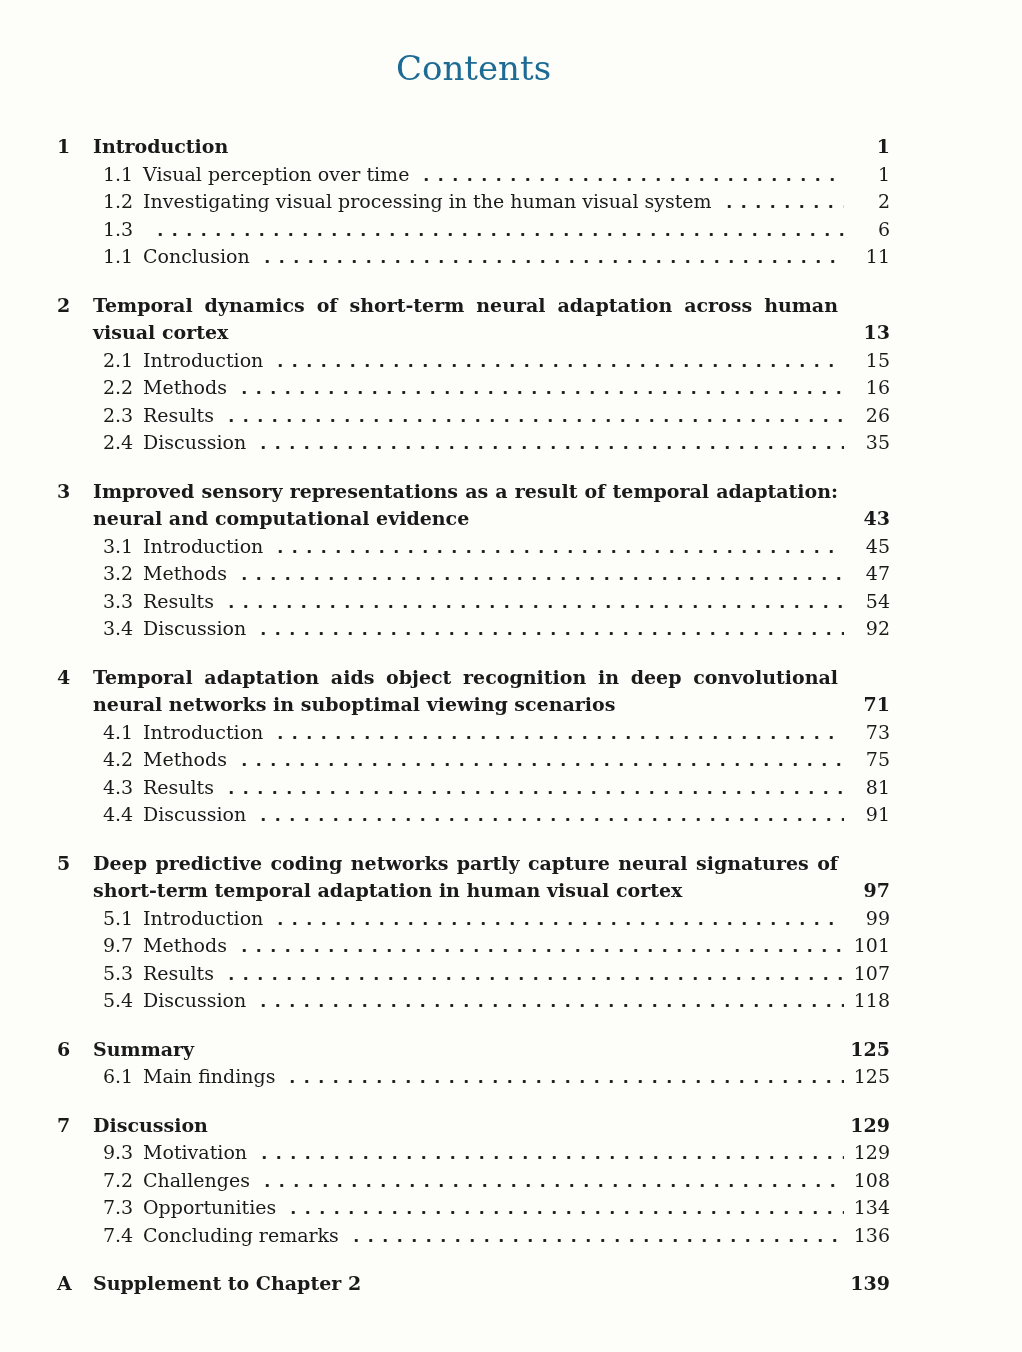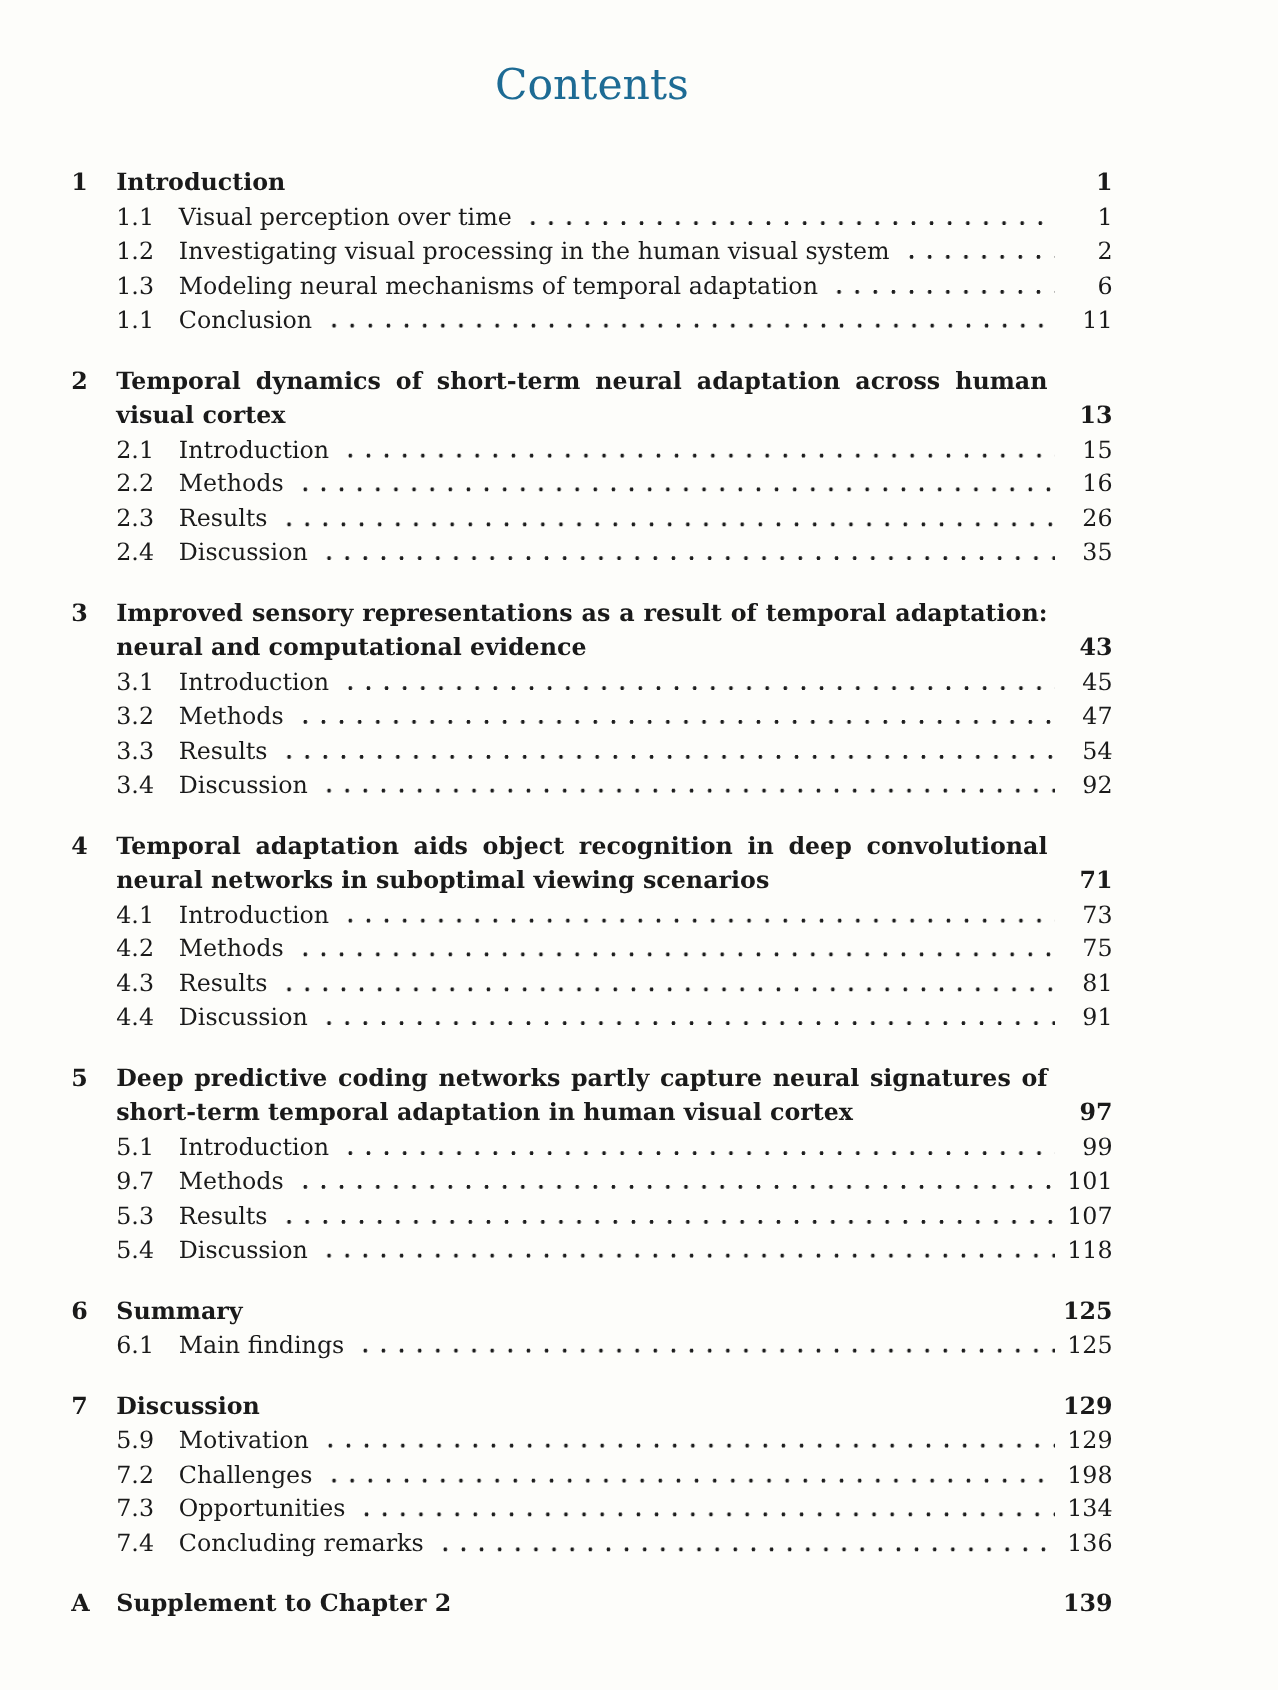--- a/index.html
+++ b/index.html
@@ -54,20 +54,21 @@
     min-width: 46px;
   }
   .sec-row {
     display: flex;
     align-items: baseline;
     line-height: 27.5px;
     margin-left: 36px;
   }
   .sec-num {
     flex: 0 0 50px;
+    text-align: center;
   }
   .sec-title {
     white-space: nowrap;
   }
   .leader {
     flex: 1;
     height: 3px;
     margin: 0 6px 0 10px;
     background: radial-gradient(circle, #1c1c1c 1.35px, transparent 1.7px) left center / 14.5px 3px repeat-x;
   }
@@ -99,21 +100,20 @@
 
   <div class="sec-row">
     <span class="sec-num">1.2</span>
     <span class="sec-title">Investigating visual processing in the human visual system</span>
     <span class="leader"></span>
     <span class="sec-page">2</span>
   </div>
 
   <div class="sec-row">
     <span class="sec-num">1.3</span>
-    <span class="sec-title">Modeling neural mechanisms of temporal adaptation</span>
     <span class="leader"></span>
     <span class="sec-page">6</span>
   </div>
 
 
   <div class="sec-row">
     <span class="sec-num">1.1</span>
     <span class="sec-title">Conclusion</span>
     <span class="leader"></span>
     <span class="sec-page">11</span>
@@ -286,31 +286,31 @@
   </div>
 
   <div class="chapter-group">
     <div class="ch-row">
       <span class="ch-num">7</span>
       <span class="ch-title">Discussion</span>
       <span class="ch-page">129</span>
     </div>
     <div class="sections">
   <div class="sec-row">
-    <span class="sec-num">5.9</span>
+    <span class="sec-num">9.3</span>
     <span class="sec-title">Motivation</span>
     <span class="leader"></span>
     <span class="sec-page">129</span>
   </div>
 
   <div class="sec-row">
     <span class="sec-num">7.2</span>
     <span class="sec-title">Challenges</span>
     <span class="leader"></span>
-    <span class="sec-page">198</span>
+    <span class="sec-page">108</span>
   </div>
 
   <div class="sec-row">
     <span class="sec-num">7.3</span>
     <span class="sec-title">Opportunities</span>
     <span class="leader"></span>
     <span class="sec-page">134</span>
   </div>
 
   <div class="sec-row">

